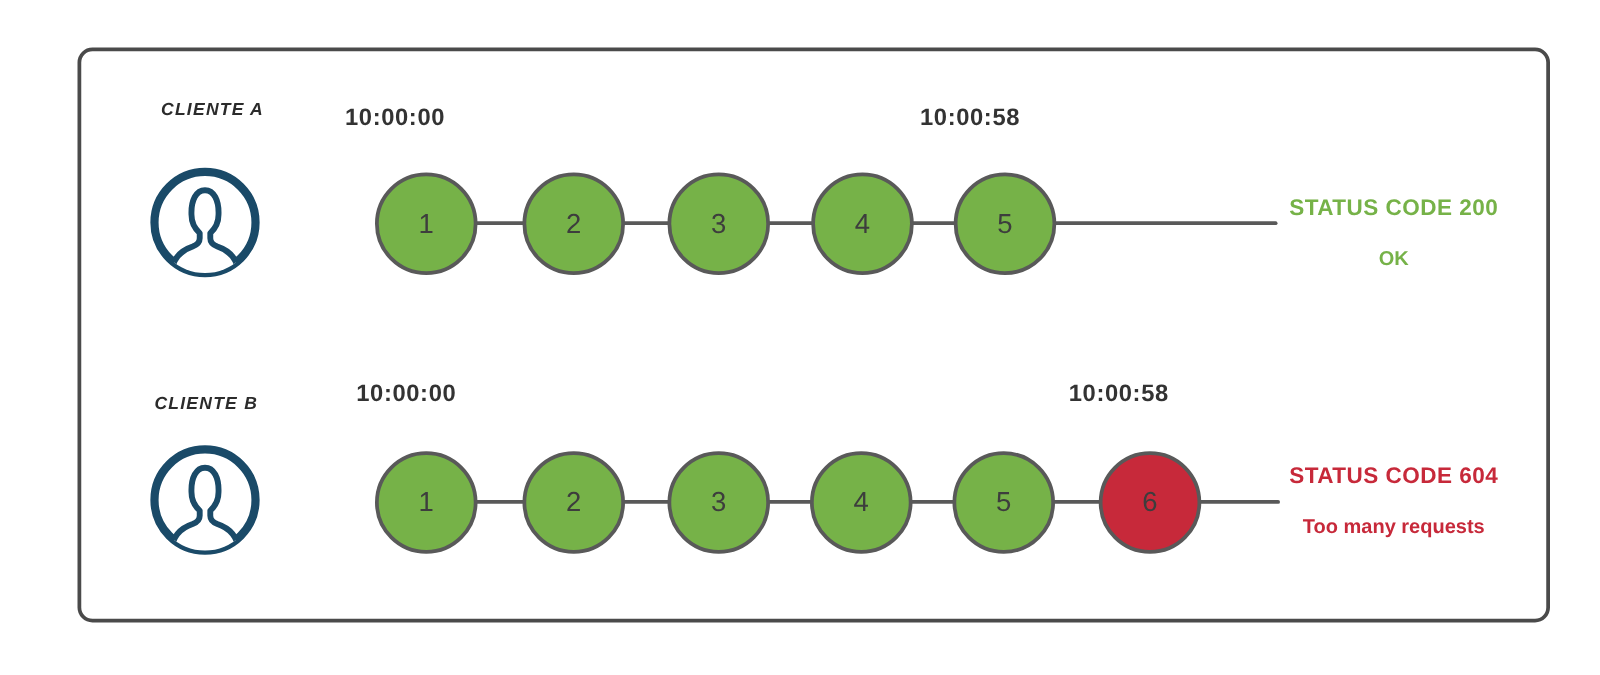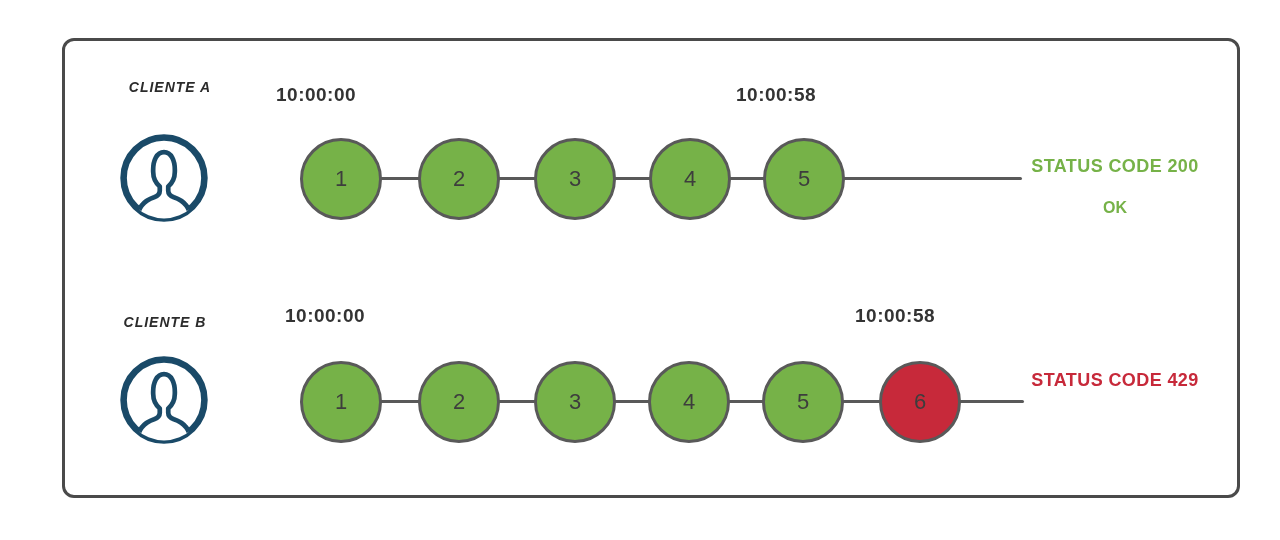--- a/index.html
+++ b/index.html
@@ -99,16 +99,17 @@
     <div class="timeline" style="left:341px; top:400px; width:683px;"></div>
 
     <div class="node ok" style="left:300px; top:361px;">1</div>
     <div class="node ok" style="left:418px; top:361px;">2</div>
     <div class="node ok" style="left:534px; top:361px;">3</div>
     <div class="node ok" style="left:648px; top:361px;">4</div>
     <div class="node ok" style="left:762px; top:361px;">5</div>
     <div class="node blocked" style="left:879px; top:361px;">6</div>
 
     <div class="status error" style="left:1025px; top:370px;">
-      <div class="l1">STATUS CODE 429</div>
+      <div class="l1">STATUS CODE 604</div>
+      <div class="l2">Too many requests</div>
     </div>
   </div>
 </div>
 
 </body></html>

